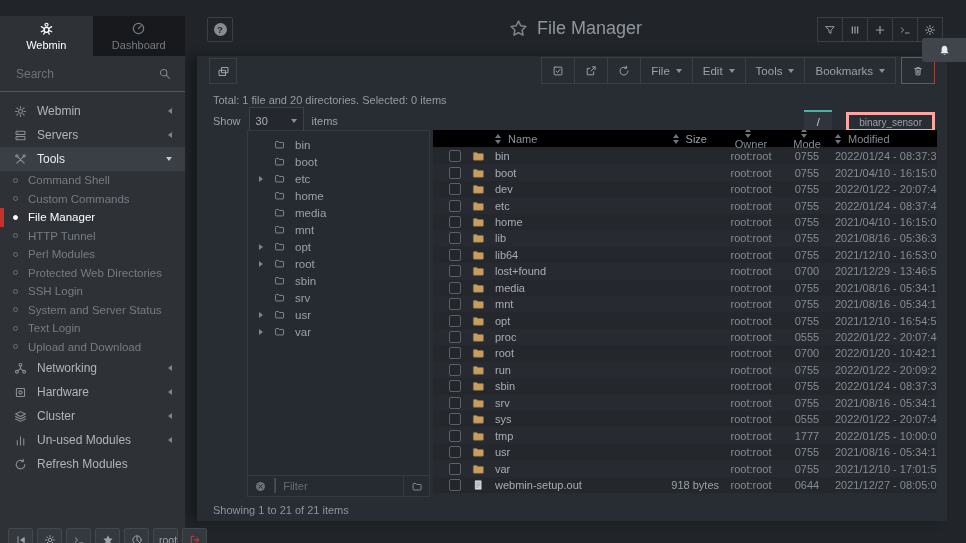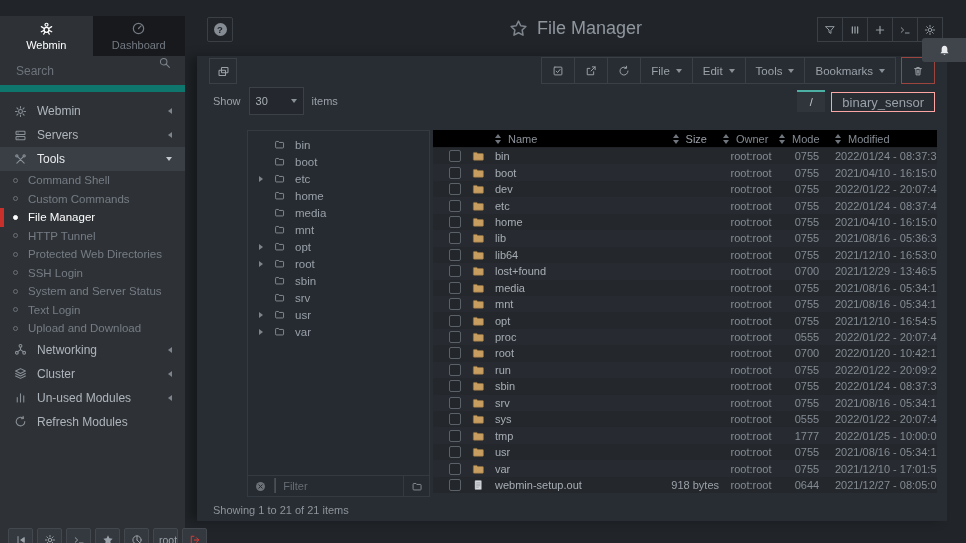--- a/index.html
+++ b/index.html
@@ -5,21 +5,21 @@
   html,body{margin:0;padding:0;background:#1a1d21;}
   *{box-sizing:border-box;font-family:"Liberation Sans","DejaVu Sans",sans-serif;}
   .app{position:relative;width:966px;height:543px;overflow:hidden;background:#212529;}
 
   
   .sidebar{position:absolute;left:0;top:16px;width:185px;height:543px;background:#2e3237;display:flex;flex-direction:column;z-index:2;}
   .side-tabs{display:flex;height:40px;flex:none;}
   .side-tab{width:50%;display:flex;flex-direction:column;align-items:center;justify-content:center;gap:3px;font-size:11px;color:#ffffff;cursor:pointer;}
   .side-tab .stico{width:15px;height:15px;}
   .side-tab.dim{background:#17191d;color:#747a82;}
-  .side-search{position:relative;height:36px;flex:none;border-bottom:7px solid #0f766e;display:flex;padding:0 14px;}
+  .side-search{position:relative;height:36px;flex:none;border-bottom:1px solid #0f766e;display:flex;align-items:center;padding:0 14px;}
   .side-search input{flex:1;background:transparent;border:none;outline:none;color:#c6ccd2;font-size:12px;min-width:0;}
   .side-search input::placeholder{color:#6d737b;}
   .sic{width:13px;height:13px;color:#7d848c;flex:none;}
   .side-nav{flex:1;padding-top:7px;overflow:hidden;}
   .nav-item{position:relative;display:flex;align-items:center;height:24px;padding:0 13px 0 14px;color:#afb5bc;font-size:12px;cursor:pointer;}
   .nav-item .nico{width:13px;height:13px;margin-right:10px;color:#8a9097;flex:none;display:inline-flex;}
   .nav-item .nlabel{flex:1;white-space:nowrap;overflow:hidden;}
   .nav-item .bullet{display:none;}
   .caret{width:0;height:0;margin-left:auto;flex:none;}
   .caret.c-left{border-top:3.5px solid transparent;border-bottom:3.5px solid transparent;border-right:4.5px solid #7d848c;}
@@ -61,21 +61,21 @@
   .tbtn .tlabel:empty{display:none;}
   .tcaret{width:0;height:0;border-left:3.5px solid transparent;border-right:3.5px solid transparent;border-top:4px solid #8a9097;display:none;}
   .tbtn.menu .tcaret{display:block;}
   .tbtn.danger{border-color:#9c453e;margin-left:5px;}
   .summary{margin:5px 0 0 16px;font-size:11px;color:#949ba2;height:15px;line-height:15px;}
   .show-row{display:flex;align-items:center;padding-left:16px;font-size:11px;color:#9aa0a8;position:relative;height:25px;}
   .show-select{width:55px;height:28px;border:1px solid #3c4148;background:#24282e;margin:0 8px;display:flex;align-items:center;padding:0 6px;color:#aab0b7;position:relative;cursor:pointer;}
   .show-select .scaret{position:absolute;right:6px;width:0;height:0;border-left:3.5px solid transparent;border-right:3.5px solid transparent;border-top:4px solid #8a9097;}
   .path-tabs{position:absolute;right:12px;top:2px;display:flex;align-items:flex-end;}
   .ptab-root{width:28px;height:22px;background:#30353c;border-top:2px solid #4cb0a5;display:flex;align-items:center;justify-content:center;color:#c2c8cf;font-size:11px;cursor:pointer;}
-  .ptab{height:20px;border:1px solid #fca5a5;padding:0 10px;display:flex;align-items:center;color:#99a0a8;font-size:13px;margin-left:6px;cursor:pointer;}
+  .ptab{height:20px;border:3px solid #fca5a5;padding:0 10px;display:flex;align-items:center;color:#99a0a8;font-size:10px;margin-left:14px;cursor:pointer;}
 
   
   .card-body{position:absolute;top:74px;left:10px;right:10px;bottom:24px;display:flex;margin-left:40px;}
   .tree-panel{width:183px;flex:none;background:#262b31;border:1px solid #343a41;margin-right:3px;display:flex;flex-direction:column;}
   .tree{flex:1;padding-top:5px;overflow:hidden;}
   .titem{display:flex;align-items:center;height:17px;color:#99a0a8;font-size:11.5px;cursor:pointer;}
   .texp{width:12px;margin-left:7px;flex:none;display:flex;justify-content:center;}
   .texp i{display:none;width:0;height:0;border-top:3.5px solid transparent;border-bottom:3.5px solid transparent;border-left:4.5px solid #7d848c;}
   .texp.show i{display:block;}
   .tfold{width:13px;height:11px;color:#8d939b;margin:0 9px 0 6px;flex:none;display:inline-flex;}
@@ -99,21 +99,21 @@
   .col-cb{width:28px;flex:none;display:flex;justify-content:flex-end;}
   .cb{width:12px;height:12px;border:1px solid #5a6169;border-radius:2px;background:#23272c;cursor:pointer;}
   .col-ico{width:34px;flex:none;display:flex;justify-content:center;}
   .col-ico .ficon{width:14px;height:12px;display:inline-flex;}
   .col-name{flex:1;min-width:0;white-space:nowrap;overflow:hidden;}
   .col-size{width:90px;flex:none;text-align:right;padding-right:4px;color:#9aa1a8;}
   .col-owner{width:56px;flex:none;text-align:center;color:#848b93;}
   .col-mode{width:56px;flex:none;text-align:center;color:#848b93;}
   .col-date{width:102px;flex:none;color:#848b93;white-space:nowrap;}
   .th.end{justify-content:flex-end;padding-right:16px;}
-  .th.cen{justify-content:flex-start;}
+  .th.cen{justify-content:flex-end;flex-direction:column;}
   .card-footer{position:absolute;left:16px;bottom:5px;font-size:11px;color:#8d949b;}
   svg{display:block;width:100%;height:100%;}
 </style>
 </head>
 <body>
 
 <div class="app">
 
   <aside class="sidebar">
     <div class="side-tabs">
@@ -206,20 +206,26 @@
         </div>
         <div class="nav-item sub">
 
           <span class="bullet"></span>
           <span class="nlabel">HTTP Tunnel</span>
 
         </div>
         <div class="nav-item sub">
 
           <span class="bullet"></span>
+          <span class="nlabel">Perl Modules</span>
+
+        </div>
+        <div class="nav-item sub">
+
+          <span class="bullet"></span>
           <span class="nlabel">Protected Web Directories</span>
 
         </div>
         <div class="nav-item sub">
 
           <span class="bullet"></span>
           <span class="nlabel">SSH Login</span>
 
         </div>
         <div class="nav-item sub">
@@ -245,20 +251,32 @@
           <span class="nico">
             <svg viewBox="0 0 16 16" fill="none" stroke="currentColor" stroke-width="1.3" stroke-linecap="round" stroke-linejoin="round">
               <circle cx="8" cy="3.5" r="1.7"></circle>
               <circle cx="3.5" cy="12" r="1.7"></circle>
               <circle cx="12.5" cy="12" r="1.7"></circle>
               <path d="M8 5.2v3M8 8.2l-3.3 2.4M8 8.2l3.3 2.4"></path>
             </svg>
           </span>
 
           <span class="nlabel">Networking</span>
+          <span class="caret c-left"></span>
+        </div>
+        <div class="nav-item">
+
+          <span class="nico">
+            <svg viewBox="0 0 16 16" fill="none" stroke="currentColor" stroke-width="1.3" stroke-linecap="round" stroke-linejoin="round">
+              <rect x="3" y="3" width="10" height="10" rx="1"></rect>
+              <circle cx="8" cy="8" r="2"></circle>
+            </svg>
+          </span>
+
+          <span class="nlabel">Hardware</span>
           <span class="caret c-left"></span>
         </div>
         <div class="nav-item">
 
           <span class="nico">
             <svg viewBox="0 0 16 16" fill="none" stroke="currentColor" stroke-width="1.3" stroke-linecap="round" stroke-linejoin="round">
               <path d="M8 2l6 3-6 3-6-3z"></path>
               <path d="M2 8l6 3 6-3"></path>
               <path d="M2 11l6 3 6-3"></path>
             </svg>
@@ -480,20 +498,21 @@
               <span class="tico">
                 <svg viewBox="0 0 16 16" fill="none" stroke="currentColor" stroke-width="1.3" stroke-linecap="round" stroke-linejoin="round">
                   <path d="M3.5 4.8h9M6.3 4.8V3.3h3.4v1.5M5 4.8l.5 8.4h5l.5-8.4M7 7v4M9 7v4"></path>
                 </svg>
               </span>
 
             </div>
         </div>
       </div>
 
+      <div class="summary">Total: 1 file and 20 directories. Selected: 0 items</div>
 
       <div class="show-row">
         <span>Show</span>
         <div class="show-select">
           <span>30</span>
           <span class="scaret"></span>
         </div>
         <span>items</span>
         <div class="path-tabs">
           <div class="ptab-root">/</div>

